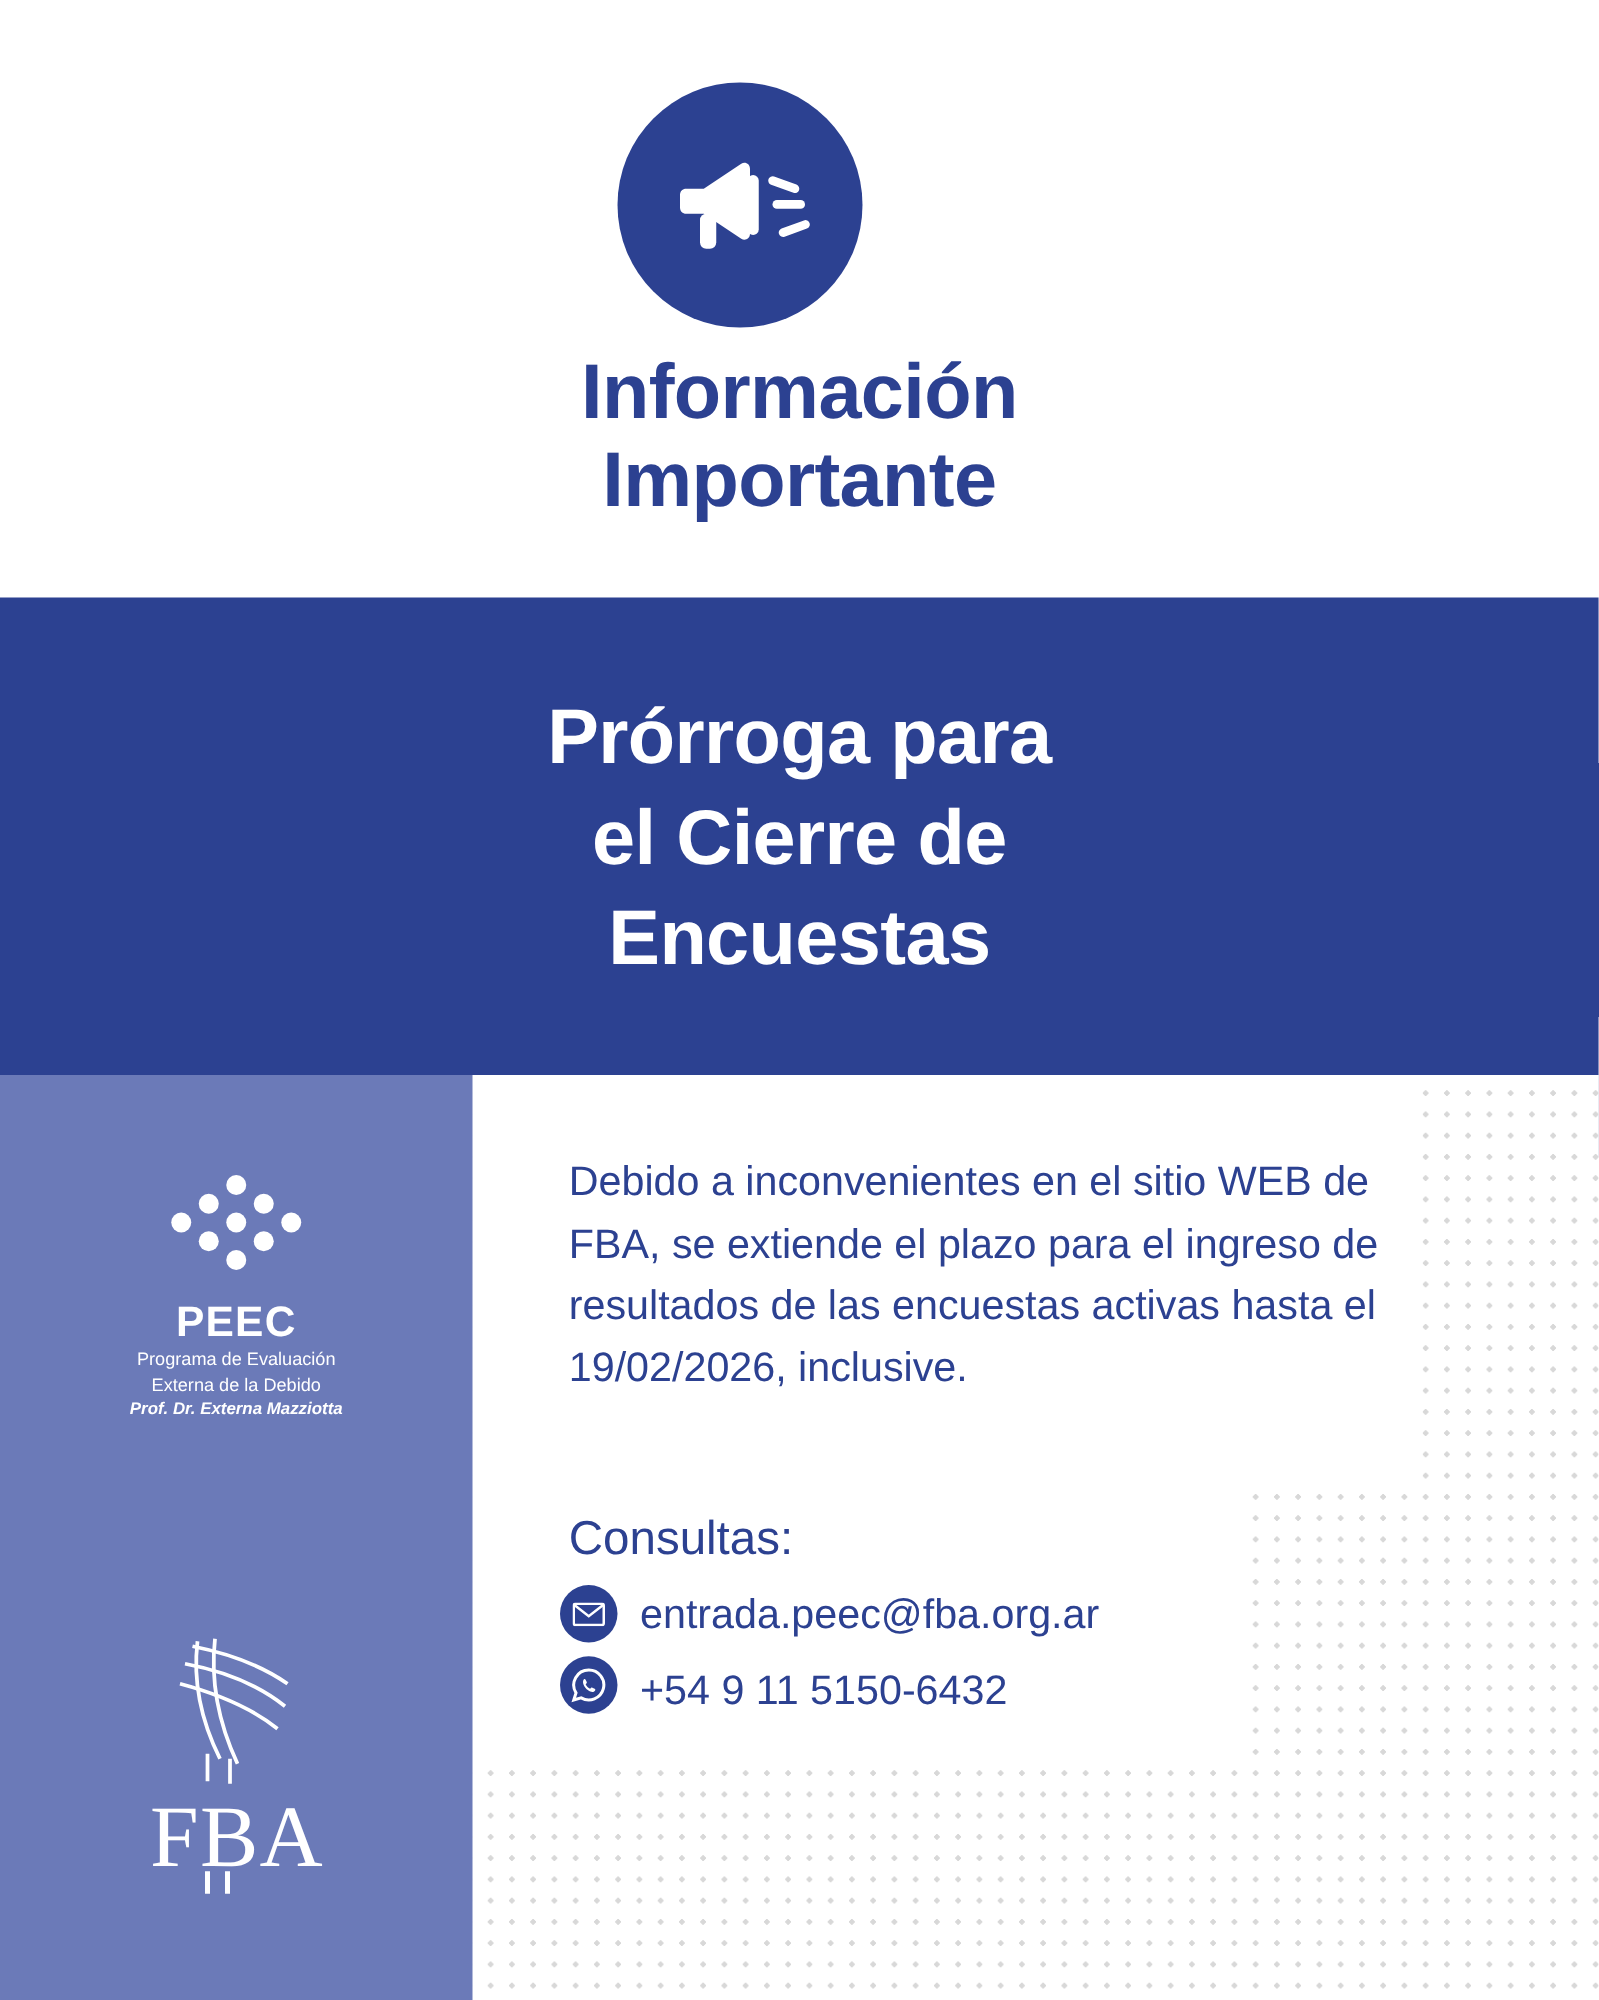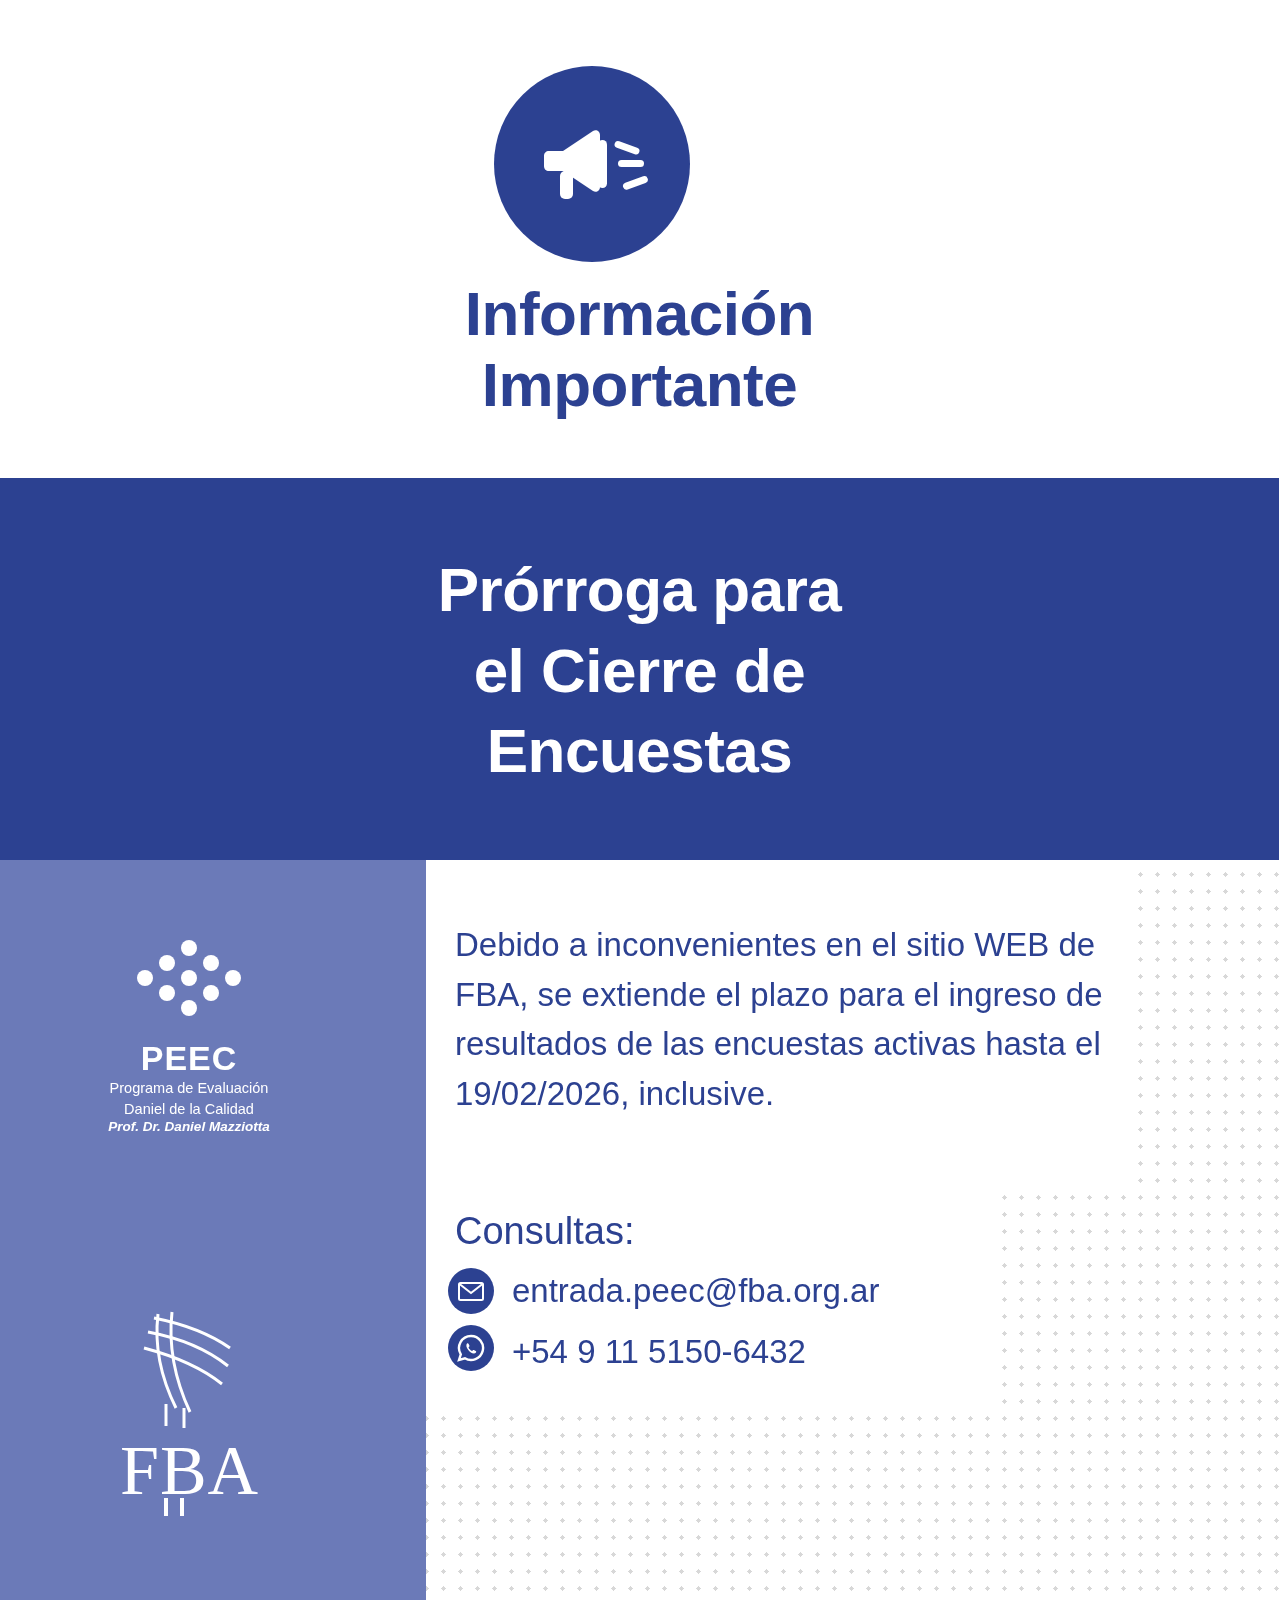--- a/index.html
+++ b/index.html
@@ -85,21 +85,21 @@
     left: 0;
     top: 860px;
     width: 1279px;
     height: 740px;
     background: #ffffff;
   }
 
   .left-panel {
     position: absolute;
     left: 0; top: 0;
-    width: 426px;
+    width: 378px;
     height: 740px;
     background: #6b7ab8;
   }
 
   .peec-logo-wrap {
     position: absolute;
     left: 0;
     top: 80px;
     width: 378px;
     text-align: center;
@@ -268,22 +268,22 @@
             <circle cx="22" cy="38" r="8"></circle>
             <circle cx="66" cy="38" r="8"></circle>
             <circle cx="110" cy="38" r="8"></circle>
             <circle cx="44" cy="53" r="8"></circle>
             <circle cx="88" cy="53" r="8"></circle>
             <circle cx="66" cy="68" r="8"></circle>
           </svg>
         </span>
         <div class="peec-name">PEEC</div>
         <div class="peec-sub">Programa de Evaluación</div>
-        <div class="peec-sub">Daniel de la Calidad</div>
-        <div class="peec-sub2">Prof. Dr. Daniel Mazziotta</div>
+        <div class="peec-sub">Externa de la Debido</div>
+        <div class="peec-sub2">Prof. Dr. Externa Mazziotta</div>
       </div>
 
       <div class="fba-logo-wrap">
         <span>
           <svg width="150" height="210" viewBox="0 0 150 210" fill="none" stroke="#ffffff">
             <path d="M40 10 C70 16 96 26 116 40" stroke-width="3" fill="none"></path>
             <path d="M34 24 C66 30 94 42 114 58" stroke-width="3" fill="none"></path>
             <path d="M30 40 C60 48 88 60 108 76" stroke-width="3" fill="none"></path>
             <path d="M44 6 C40 40 48 72 62 100" stroke-width="3" fill="none"></path>
             <path d="M58 4 C54 40 62 74 76 104" stroke-width="3" fill="none"></path>

